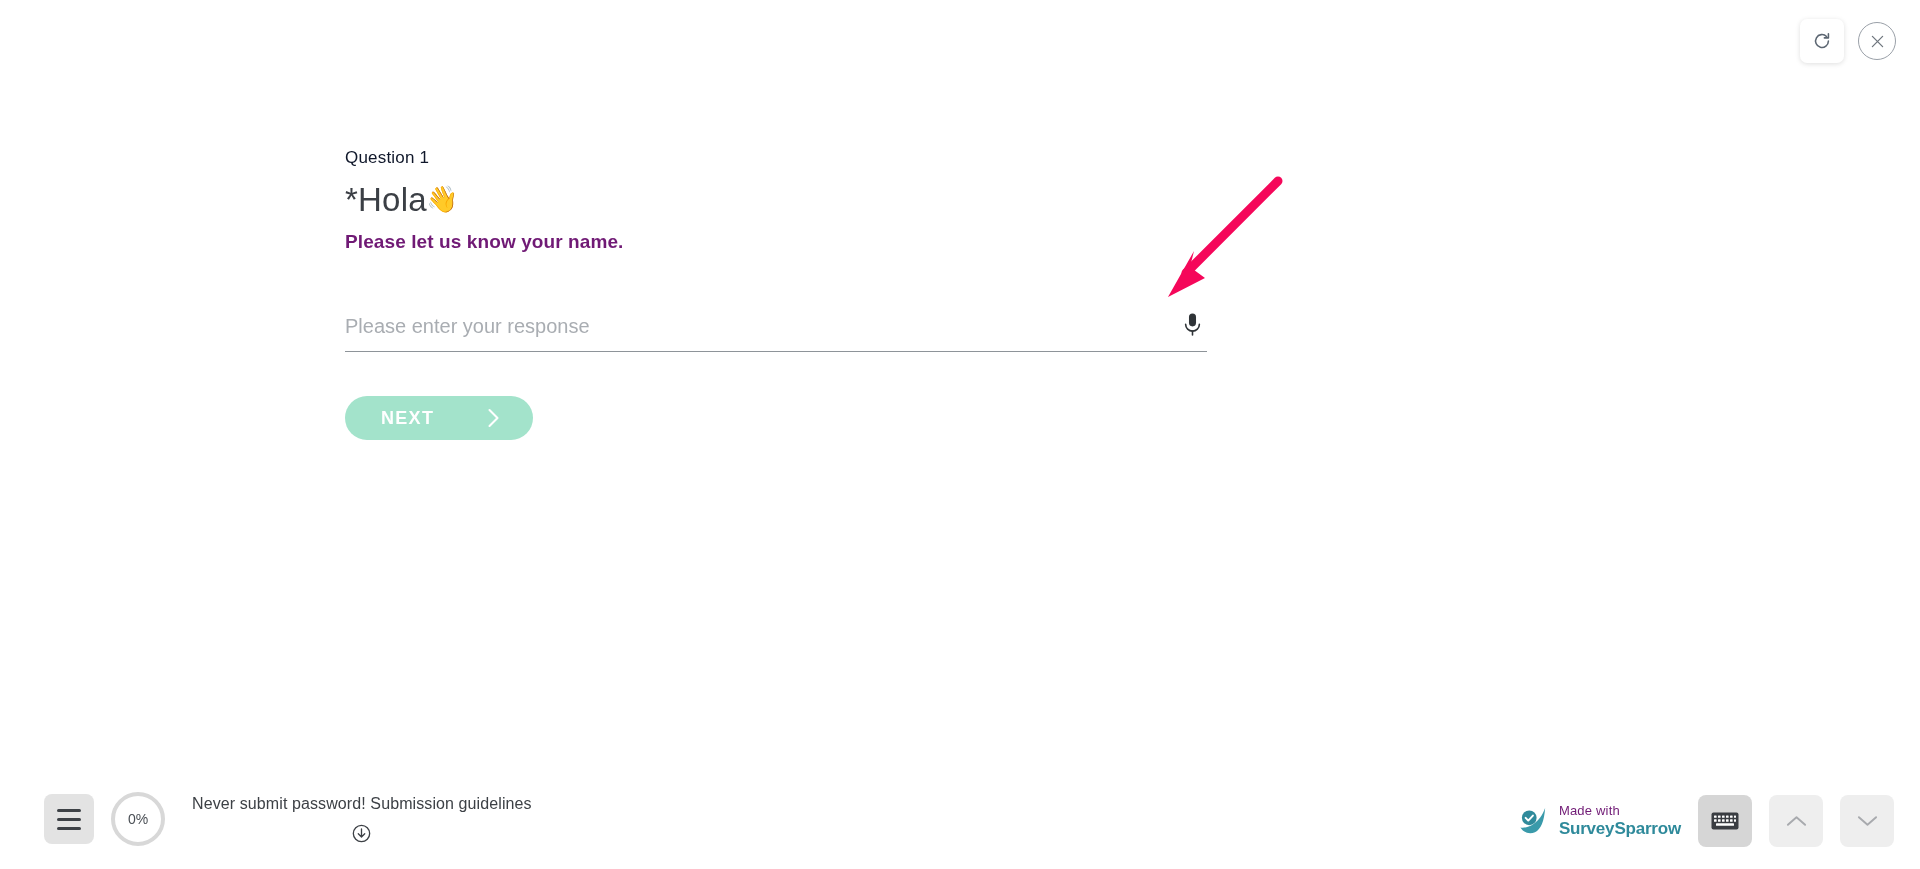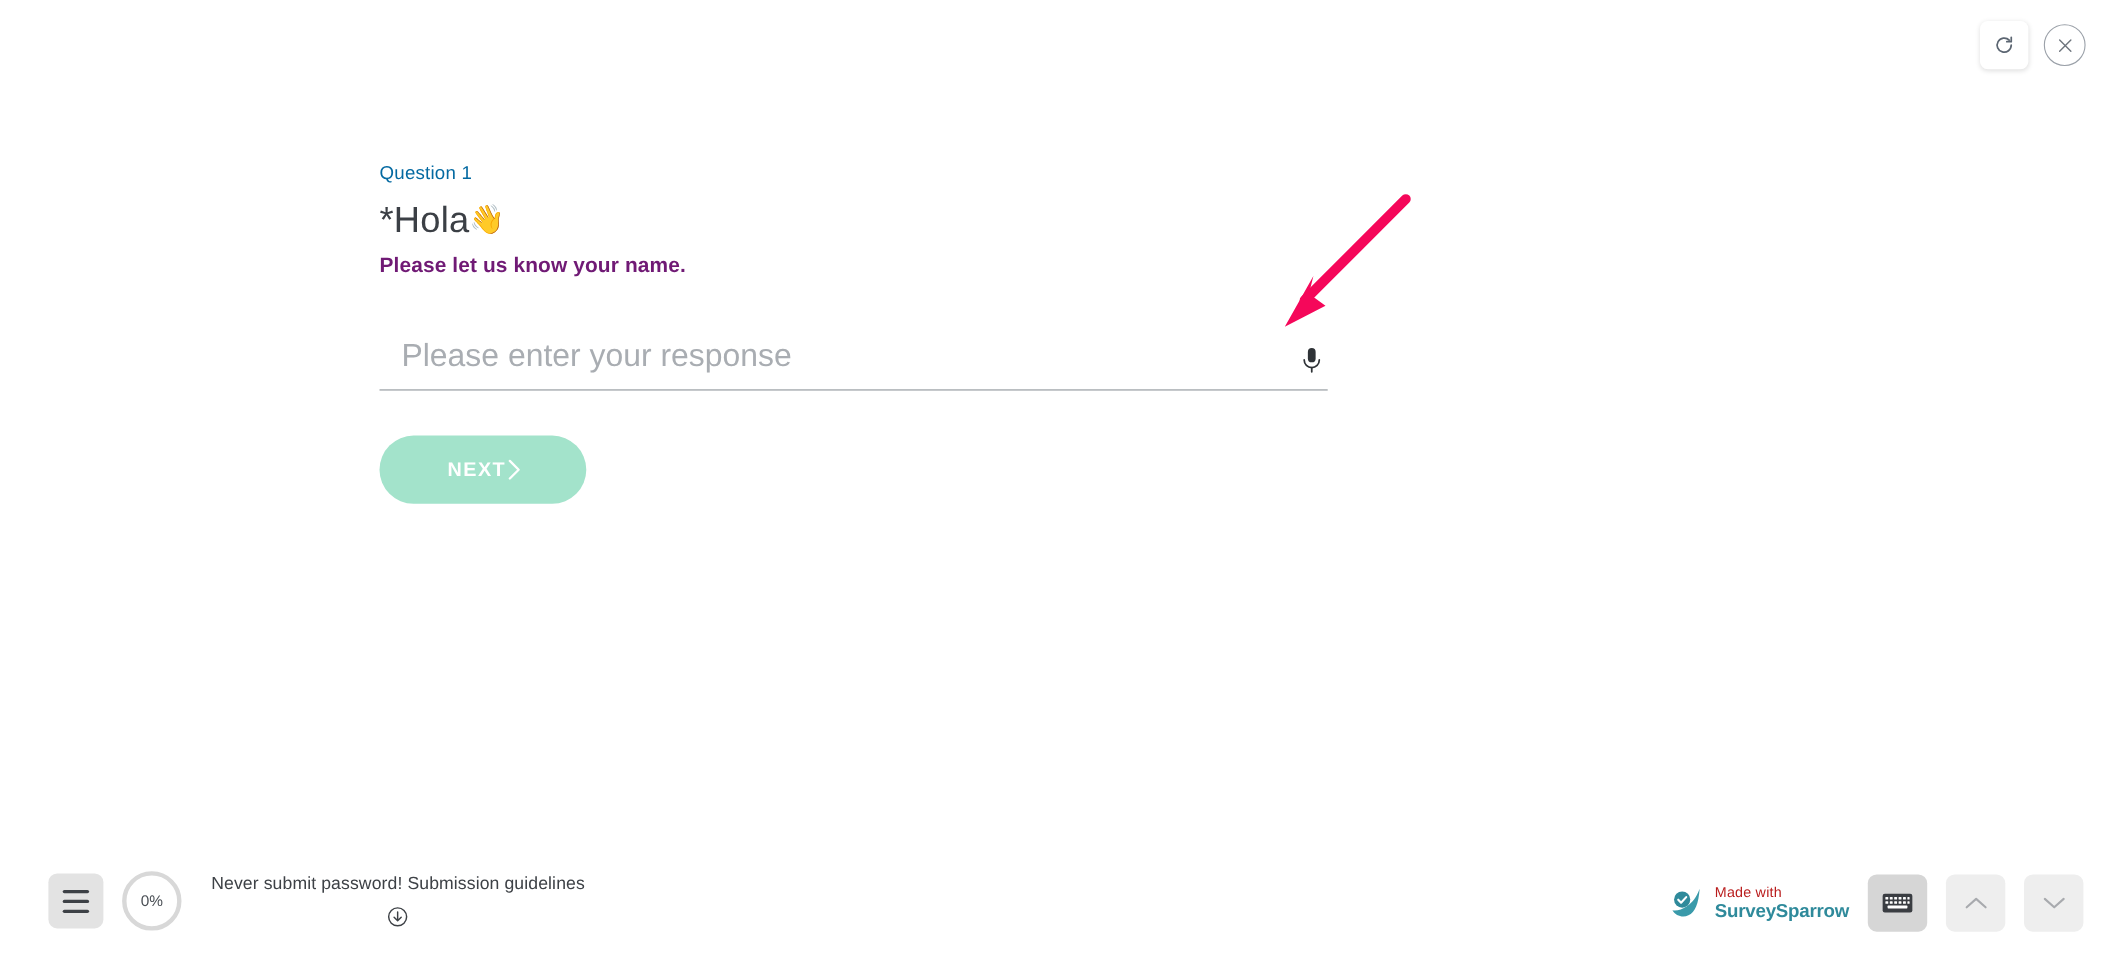--- a/index.html
+++ b/index.html
@@ -47,21 +47,21 @@
 
   
   .question-block {
     position: absolute;
     left: 345px;
     top: 148px;
     width: 880px;
   }
   .question-index {
     font-size: 17px;
-    color: #0369a1;
+    color: #0f172a;
     letter-spacing: .2px;
     margin-bottom: 12px;
   }
   .question-title {
     font-size: 33px;
     color: #3b3f45;
     font-weight: 400;
     letter-spacing: .2px;
     line-height: 1.2;
     display: flex;
@@ -90,46 +90,45 @@
     align-items: flex-end;
     border-bottom: 1.5px solid #8e9499;
     padding-bottom: 11px;
   }
   .answer-input {
     flex: 1;
     border: none;
     outline: none;
     background: transparent;
     font-family: "Liberation Sans", sans-serif;
-    font-size: 29px;
+    font-size: 20px;
     color: #3b3f45;
     padding: 0 0 2px 0;
-    margin-left: 20px;
   }
   .answer-input::placeholder { color: #a9adb2; }
   .mic-btn {
     width: 30px; height: 34px;
     display: flex; align-items: center; justify-content: center;
     cursor: pointer;
     margin-bottom: -2px;
   }
 
   
   .next-btn {
     position: absolute;
     left: 345px;
     top: 396px;
     width: 188px;
-    height: 62px;
+    height: 44px;
     background: #a3e3cb;
     border: none;
     border-radius: 31px;
     display: flex;
     align-items: center;
-    justify-content: center;
+    justify-content: space-between;
     padding: 0 32px 0 36px;
     cursor: pointer;
   }
   .next-label {
     color: #ffffff;
     font-size: 18px;
     font-weight: bold;
     letter-spacing: 1.3px;
   }
 
@@ -201,21 +200,21 @@
   }
   .brand {
     display: flex;
     align-items: center;
     gap: 10px;
     cursor: pointer;
   }
   .brand-text { line-height: 1.15; }
   .brand-made {
     font-size: 13px;
-    color: #b91c1c;
+    color: #701a75;
     letter-spacing: .2px;
   }
   .brand-name {
     font-size: 17px;
     font-weight: bold;
     color: #2f8a9b;
     letter-spacing: -.2px;
     text-align: right;
   }
   .nav-btn {

